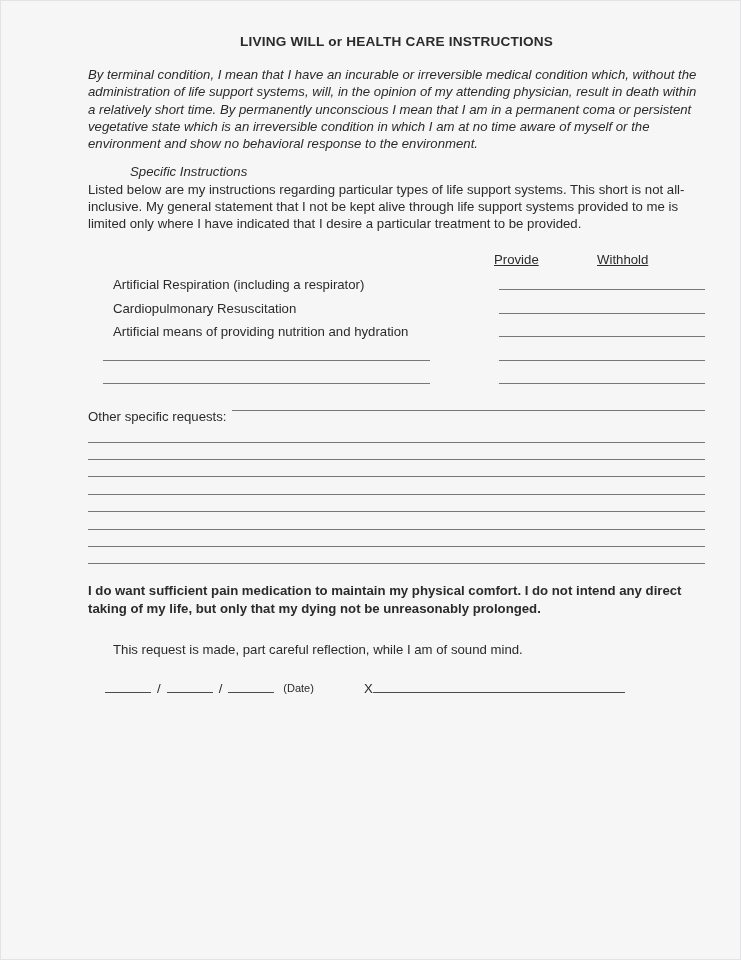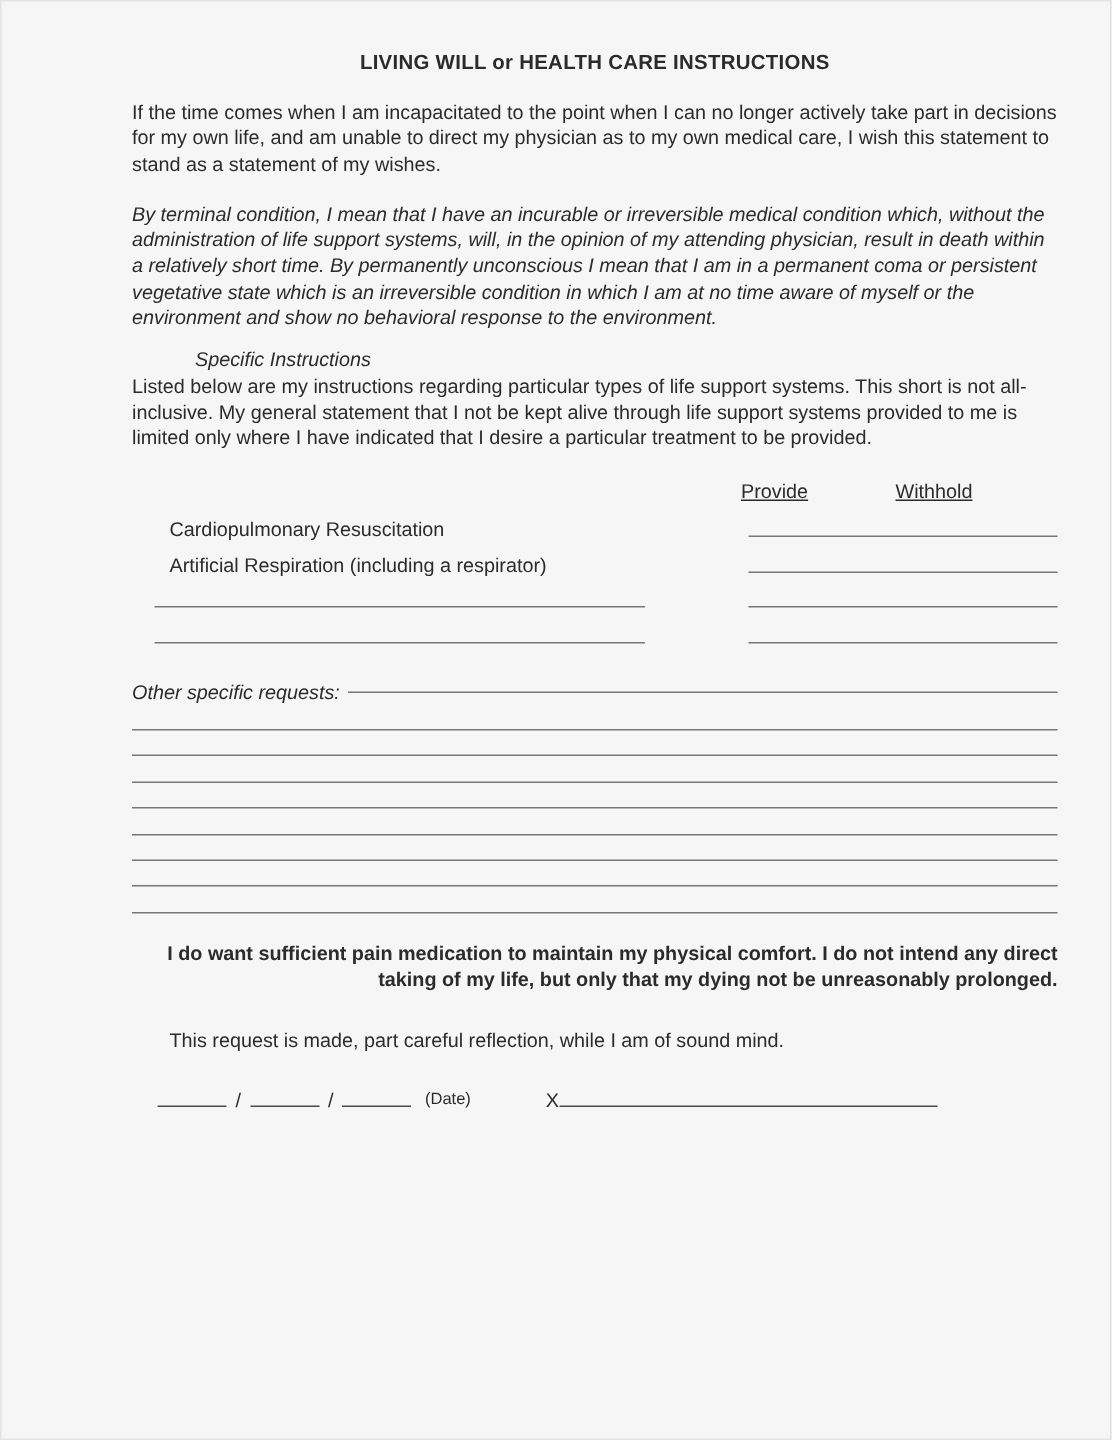--- a/index.html
+++ b/index.html
@@ -29,65 +29,68 @@
 
   .t-headers { margin-top:19px; margin-left:406px; width:206px; display:flex; }
   .col-h { width:103px; text-align:left; font-size:13.2px; line-height:16px; text-decoration:underline; }
 
   .t-rows { margin-top:2px; }
   .t-row { display:flex; align-items:flex-end; height:23.5px; }
   .t-label { flex:1; padding-left:25px; font-size:13.2px; line-height:16px; }
   .t-line { width:206px; border-bottom:1px solid #777; height:1px; margin-bottom:3px; }
   .t-left-line { width:327px; margin-left:15px; margin-right:auto; border-bottom:1px solid #777; height:1px; margin-bottom:3px; }
 
-  .other-row { display:flex; align-items:center; margin-top:22px; height:16px;font-style:italic; }
+  .other-row { display:flex; align-items:flex-start; margin-top:22px; height:16px; }
   .other-label { font-size:13.2px; line-height:16px; white-space:nowrap; }
   .other-line { flex:1; border-bottom:1px solid #777; height:1px; margin-left:5px; margin-bottom:2px; }
   .req-lines { margin-top:0; }
   .req-line { height:17.4px; border-bottom:1px solid #777; box-sizing:border-box; }
 
-  .mt-pain { margin-top:18px;text-align:right; }
+  .mt-pain { margin-top:18px; }
   .mt-mind { margin-top:24px; padding-left:25px; }
 
   .sig-row { margin-top:20px; padding-left:17px; display:flex; align-items:flex-end; height:18px; }
   .date-blank { width:46px; border-bottom:1.2px solid #4a4a4a; height:1px; margin-bottom:3px; }
   .sep { margin:0 6px; font-size:13.2px; line-height:15px; }
   .date-label { margin-left:9px; font-size:11px; line-height:15px; }
   .sig-x { margin-left:50px; font-size:13.2px; line-height:15px; }
   .sig-line { width:252px; border-bottom:1px solid #4a4a4a; height:1px; margin-bottom:3px; }
 </style>
 </head>
 <body>
 
 <div class="page">
   <div class="content">
 
     <div class="title">LIVING WILL or HEALTH CARE INSTRUCTIONS</div>
 
-    <p class="mt-intro">If the time comes when I am incapacitated to the point when I can no longer actively take part in decisions for my own life, and am unable to direct my physician as to my own medical care, I wish this statement to stand as a statement of my wishes.</p>
 
 
     <p class="mt-term">By terminal condition, I mean that I have an incurable or irreversible medical condition which, without the administration of life support systems, will, in the opinion of my attending physician, result in death within a relatively short time. By permanently unconscious I mean that I am in a permanent coma or persistent vegetative state which is an irreversible condition in which I am at no time aware of myself or the environment and show no behavioral response to the environment.</p>
 
     <div class="si-heading">Specific Instructions</div>
 
     <p>Listed below are my instructions regarding particular types of life support systems. This short is not all-inclusive. My general statement that I not be kept alive through life support systems provided to me is limited only where I have indicated that I desire a particular treatment to be provided.</p>
 
     <div class="t-headers">
       <span class="col-h">Provide</span>
       <span class="col-h">Withhold</span>
     </div>
 
     <div class="t-rows" id="treatment-rows">
         <div class="t-row">
+          <span class="t-label">Artificial Respiration (including a respirator)</span>
+          <span class="t-line"></span>
+        </div>
+        <div class="t-row">
           <span class="t-label">Cardiopulmonary Resuscitation</span>
           <span class="t-line"></span>
         </div>
         <div class="t-row">
-          <span class="t-label">Artificial Respiration (including a respirator)</span>
+          <span class="t-label">Artificial means of providing nutrition and hydration</span>
           <span class="t-line"></span>
         </div>
         <div class="t-row">
           <span class="t-left-line"></span>
           <span class="t-line"></span>
         </div>
         <div class="t-row">
           <span class="t-left-line"></span>
           <span class="t-line"></span>
         </div>

